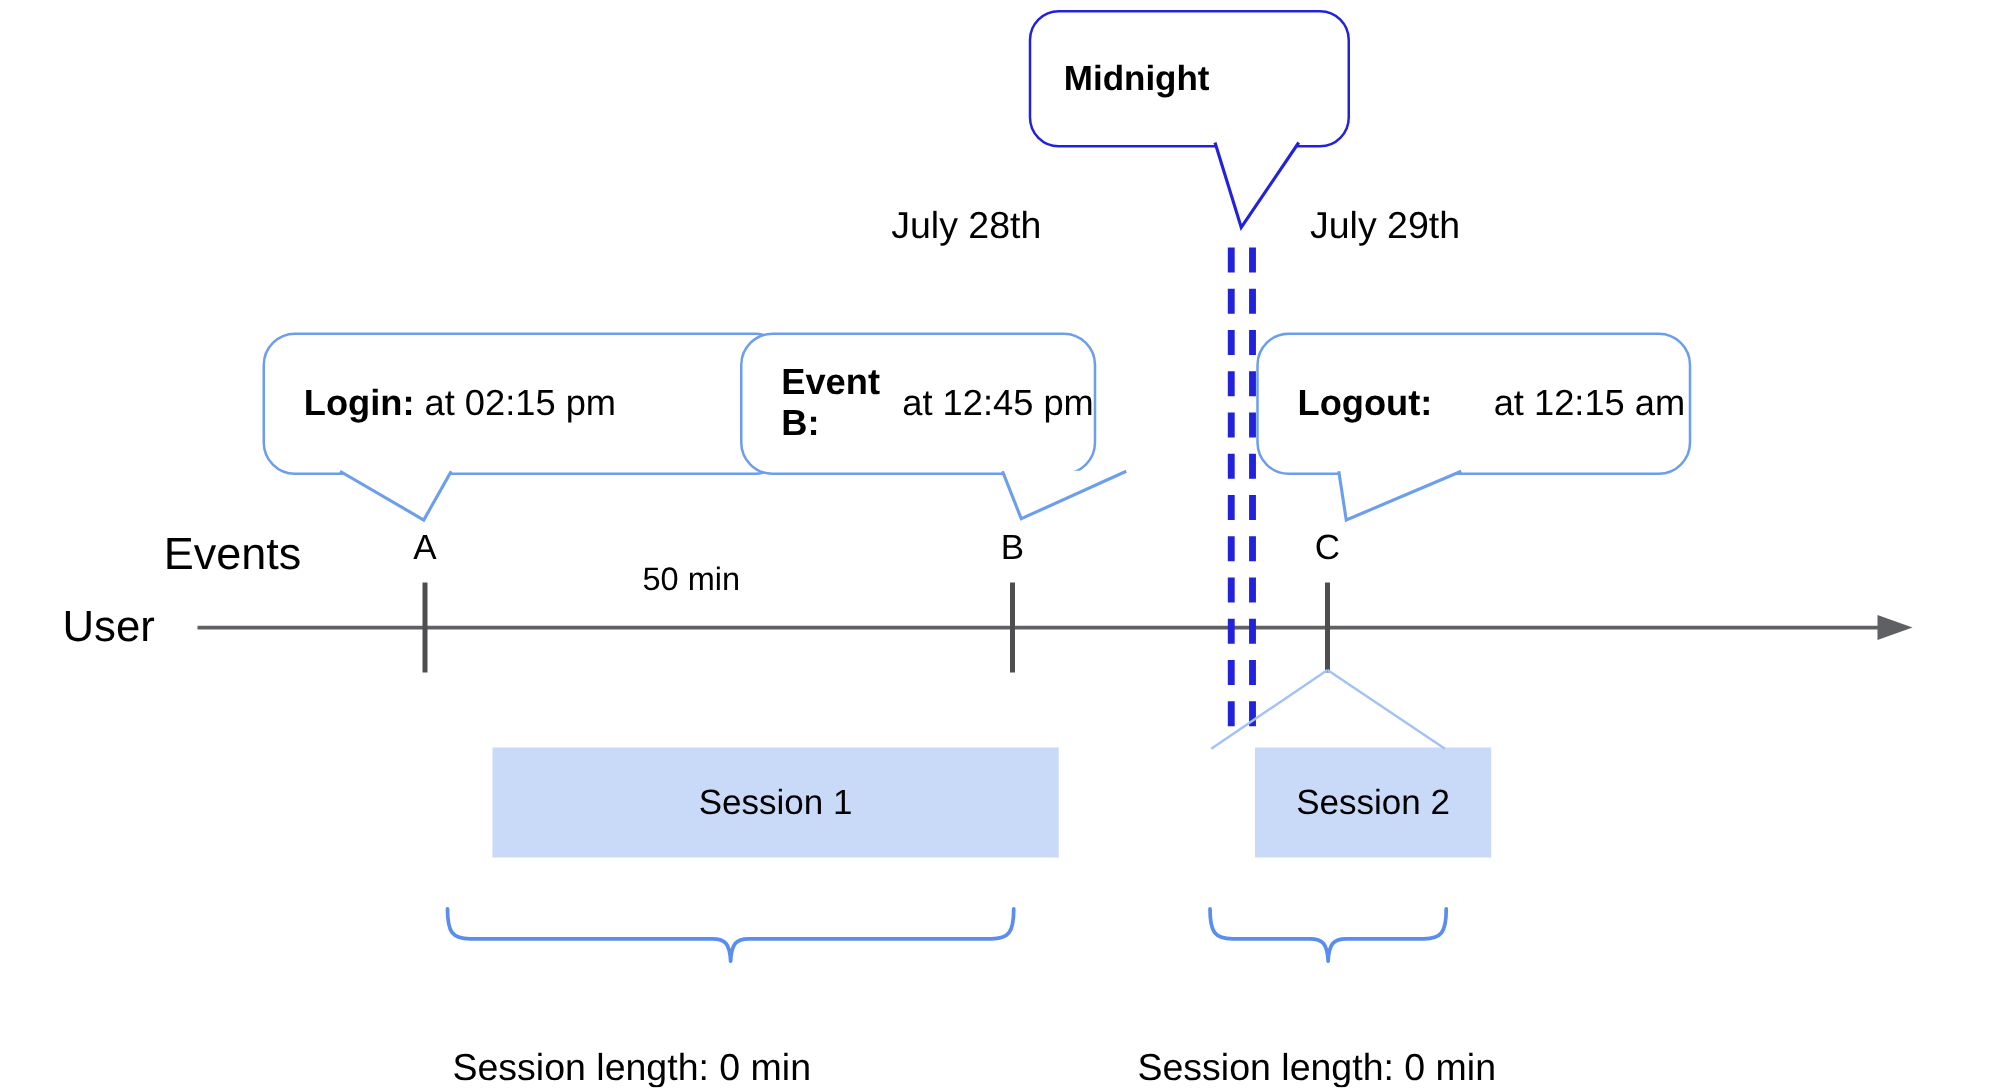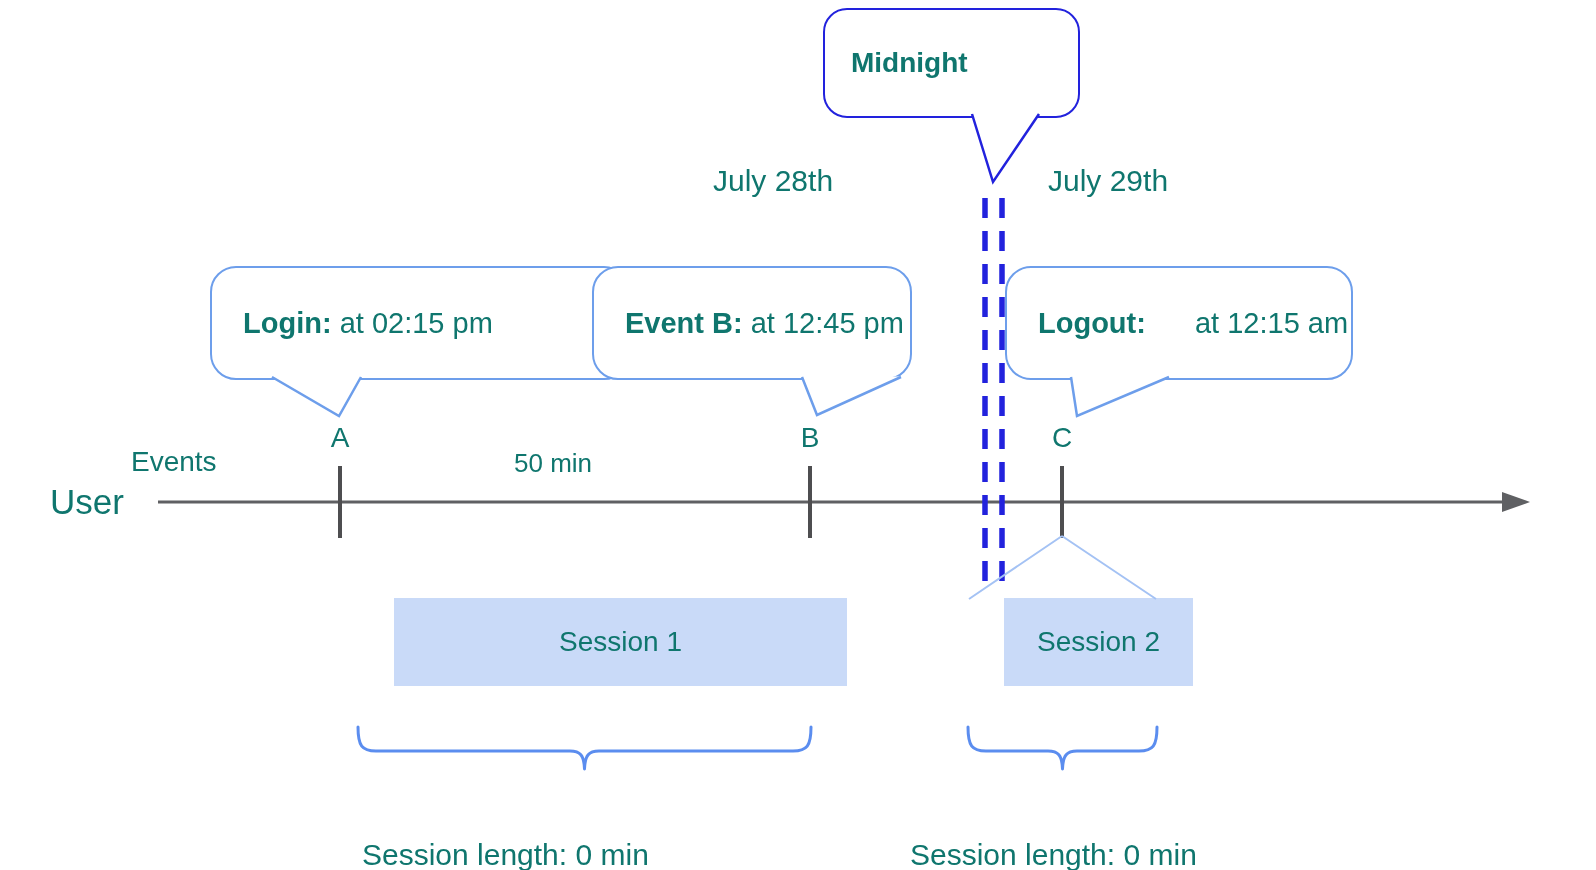--- a/index.html
+++ b/index.html
@@ -2,21 +2,21 @@
 <html><head>
 <meta charset="utf-8">
 <style>
   html, body { margin: 0; padding: 0; background: #ffffff; }
   #stage {
     position: relative;
     width: 1596px;
     height: 870px;
     background: #ffffff;
     font-family: "Liberation Sans", sans-serif;
-    color: #0f766e;
+    color: #000000;
     overflow: hidden;
   }
   .callout {
     position: absolute;
     background: #ffffff;
     display: flex;
     align-items: center;
     box-sizing: border-box;
   }
   .callout.light {
@@ -27,21 +27,21 @@
   }
   .callout.dark {
     border: 2.5px solid #2222dd;
     border-radius: 24px;
     font-size: 28px;
     padding-left: 26px;
   }
   .callout .b { font-weight: bold; }
   .callout .t { white-space: pre; }
   .datelabel { position: absolute; font-size: 30px; }
-  .axislabel { position: absolute; font-size: 28px; margin-top: 24px; }
+  .axislabel { position: absolute; font-size: 36px; }
   .marker { position: absolute; font-size: 28px; transform: translateX(-50%); }
   .userlabel { position: absolute; font-size: 35px; }
   .interval { position: absolute; font-size: 26px; }
   .sessionbox {
     position: absolute;
     background: #c9daf8;
     display: flex;
     align-items: center;
     justify-content: center;
     font-size: 28px;
@@ -64,21 +64,21 @@
   </div>
 
   <div class="datelabel" style="left:713px; top:164px;">July 28th</div>
   <div class="datelabel" style="left:1048px; top:164px;">July 29th</div>
 
   <div class="callout light" style="left:210px; top:266px; width:420px; height:114px;">
     <span class="b">Login:</span>
       <span class="t"> at 02:15 pm</span>
   </div>
 
-  <div class="callout light" style="left:592px; top:266px; width:320px; height:114px;">
+  <div class="callout light" style="left:592px; top:266px; width:285px; height:114px;">
     <span class="b">Event B:</span>
       <span class="t"> at 12:45 pm</span>
   </div>
 
   <div class="callout light" style="left:1005px; top:266px; width:348px; height:114px;gap:41px;">
     <span class="b">Logout:</span>
       <span class="t"> at 12:15 am</span>
   </div>
 
   <div class="axislabel" style="left:131px; top:422px;">Events</div>

